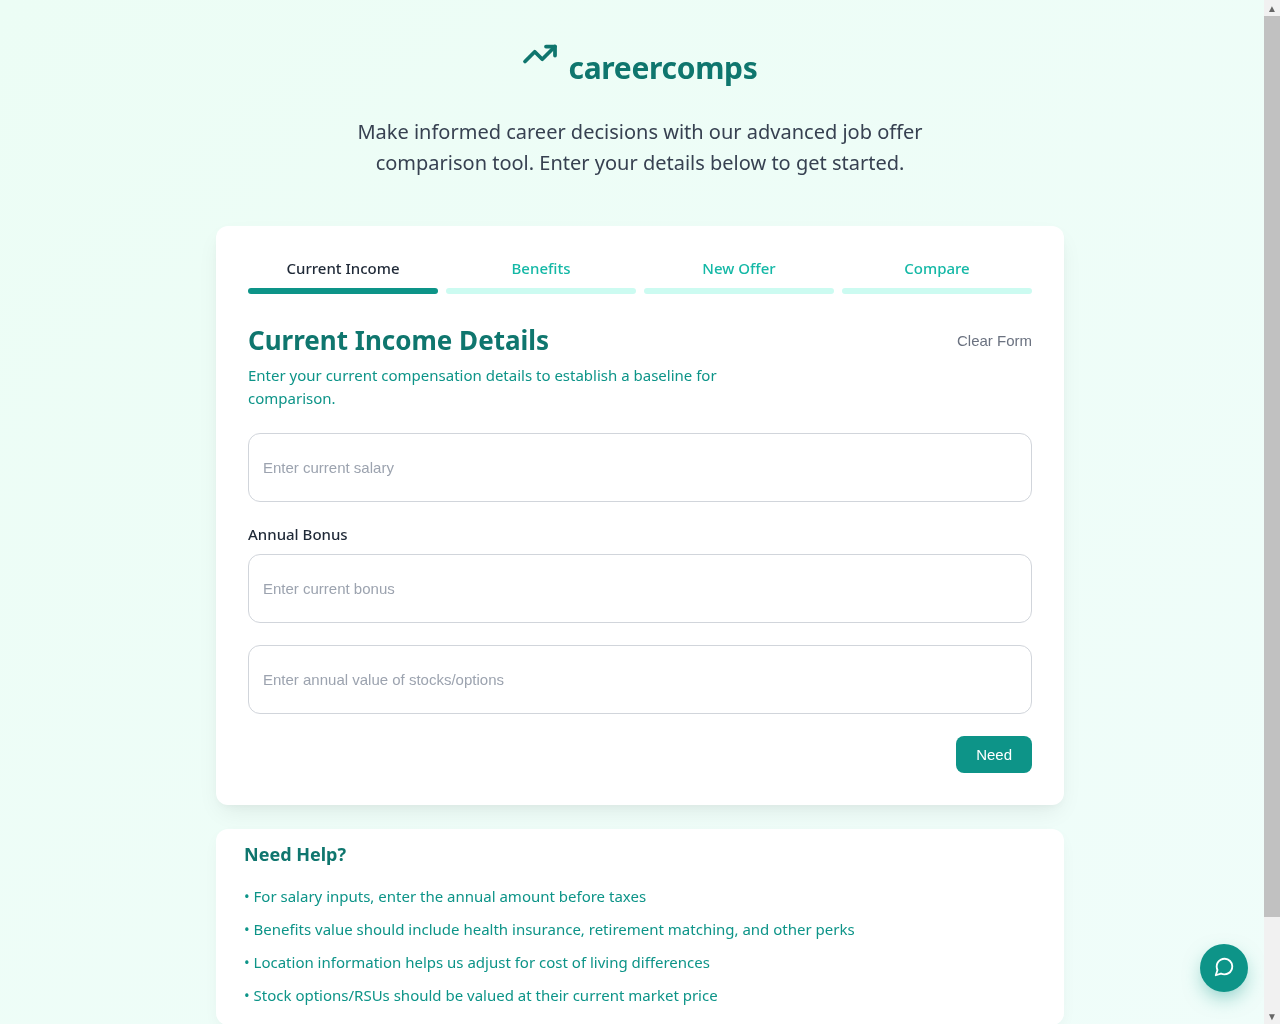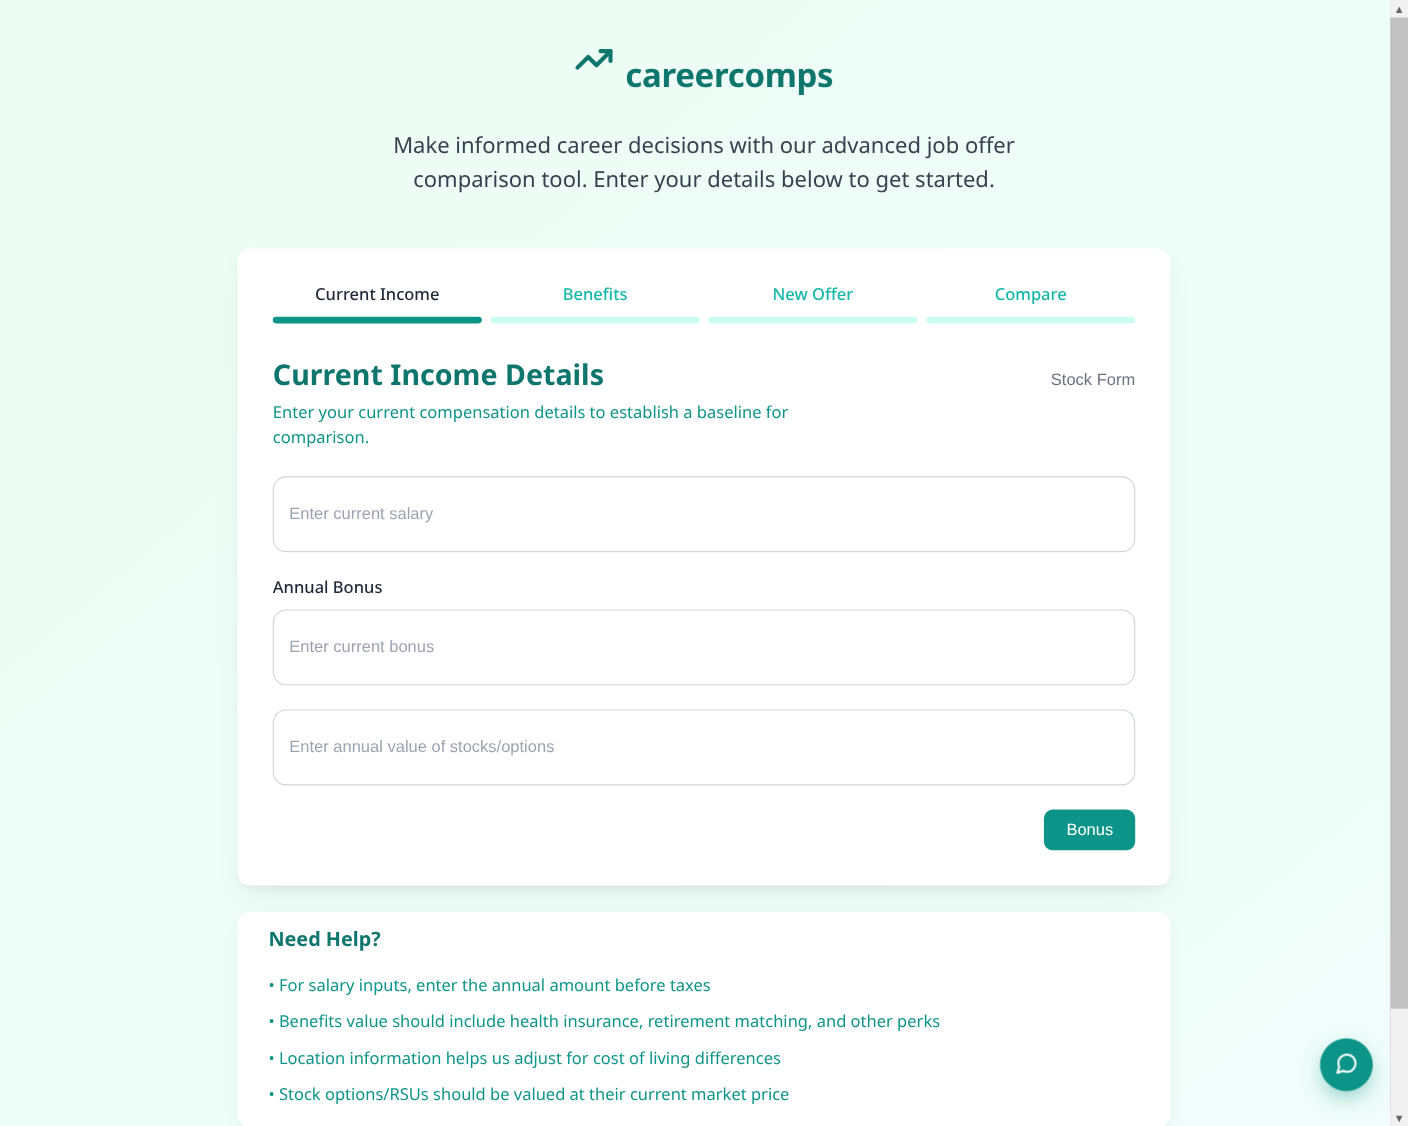--- a/index.html
+++ b/index.html
@@ -62,21 +62,21 @@
 .step.active .step-label { color: #1f2937; }
 .step-bar {
   height: 6px;
   border-radius: 9999px;
   background: #ccfbf1;
 }
 .step.active .step-bar { background: #0d9488; }
 .section-head {
   display: flex;
   justify-content: space-between;
-  align-items: flex-end;
+  align-items: center;
   margin-bottom: 6px;
 }
 .section-title {
   font-size: 26px;
   font-weight: 700;
   color: #0f766e;
 }
 .clear-btn {
   background: none;
   border: none;
@@ -226,39 +226,39 @@
         <div class="step-bar"></div>
       </div>
       <div class="step">
         <div class="step-label">Compare</div>
         <div class="step-bar"></div>
       </div>
     </div>
 
     <div class="section-head">
       <h2 class="section-title">Current Income Details</h2>
-      <button class="clear-btn">Stock Form</button>
+      <button class="clear-btn">Clear Form</button>
     </div>
     <p class="section-desc">Enter your current compensation details to establish a baseline for comparison.</p>
 
     <div class="field">
       <input class="input" type="text" placeholder="Enter current salary" style="">
     </div>
 
     <div class="field">
       <label class="field-label">Annual Bonus</label>
       <input class="input" type="text" placeholder="Enter current bonus" style="">
     </div>
 
     <div class="field">
       <input class="input" type="text" placeholder="Enter annual value of stocks/options" style="">
     </div>
 
     <div class="actions">
-      <button class="next-btn">Bonus</button>
+      <button class="next-btn">Need</button>
     </div>
 
   </div>
 
   <div class="help-card">
     <h3 class="help-title">Need Help?</h3>
     <ul class="help-list">
       <li>• For salary inputs, enter the annual amount before taxes</li>
       <li>• Benefits value should include health insurance, retirement matching, and other perks</li>
       <li>• Location information helps us adjust for cost of living differences</li>

